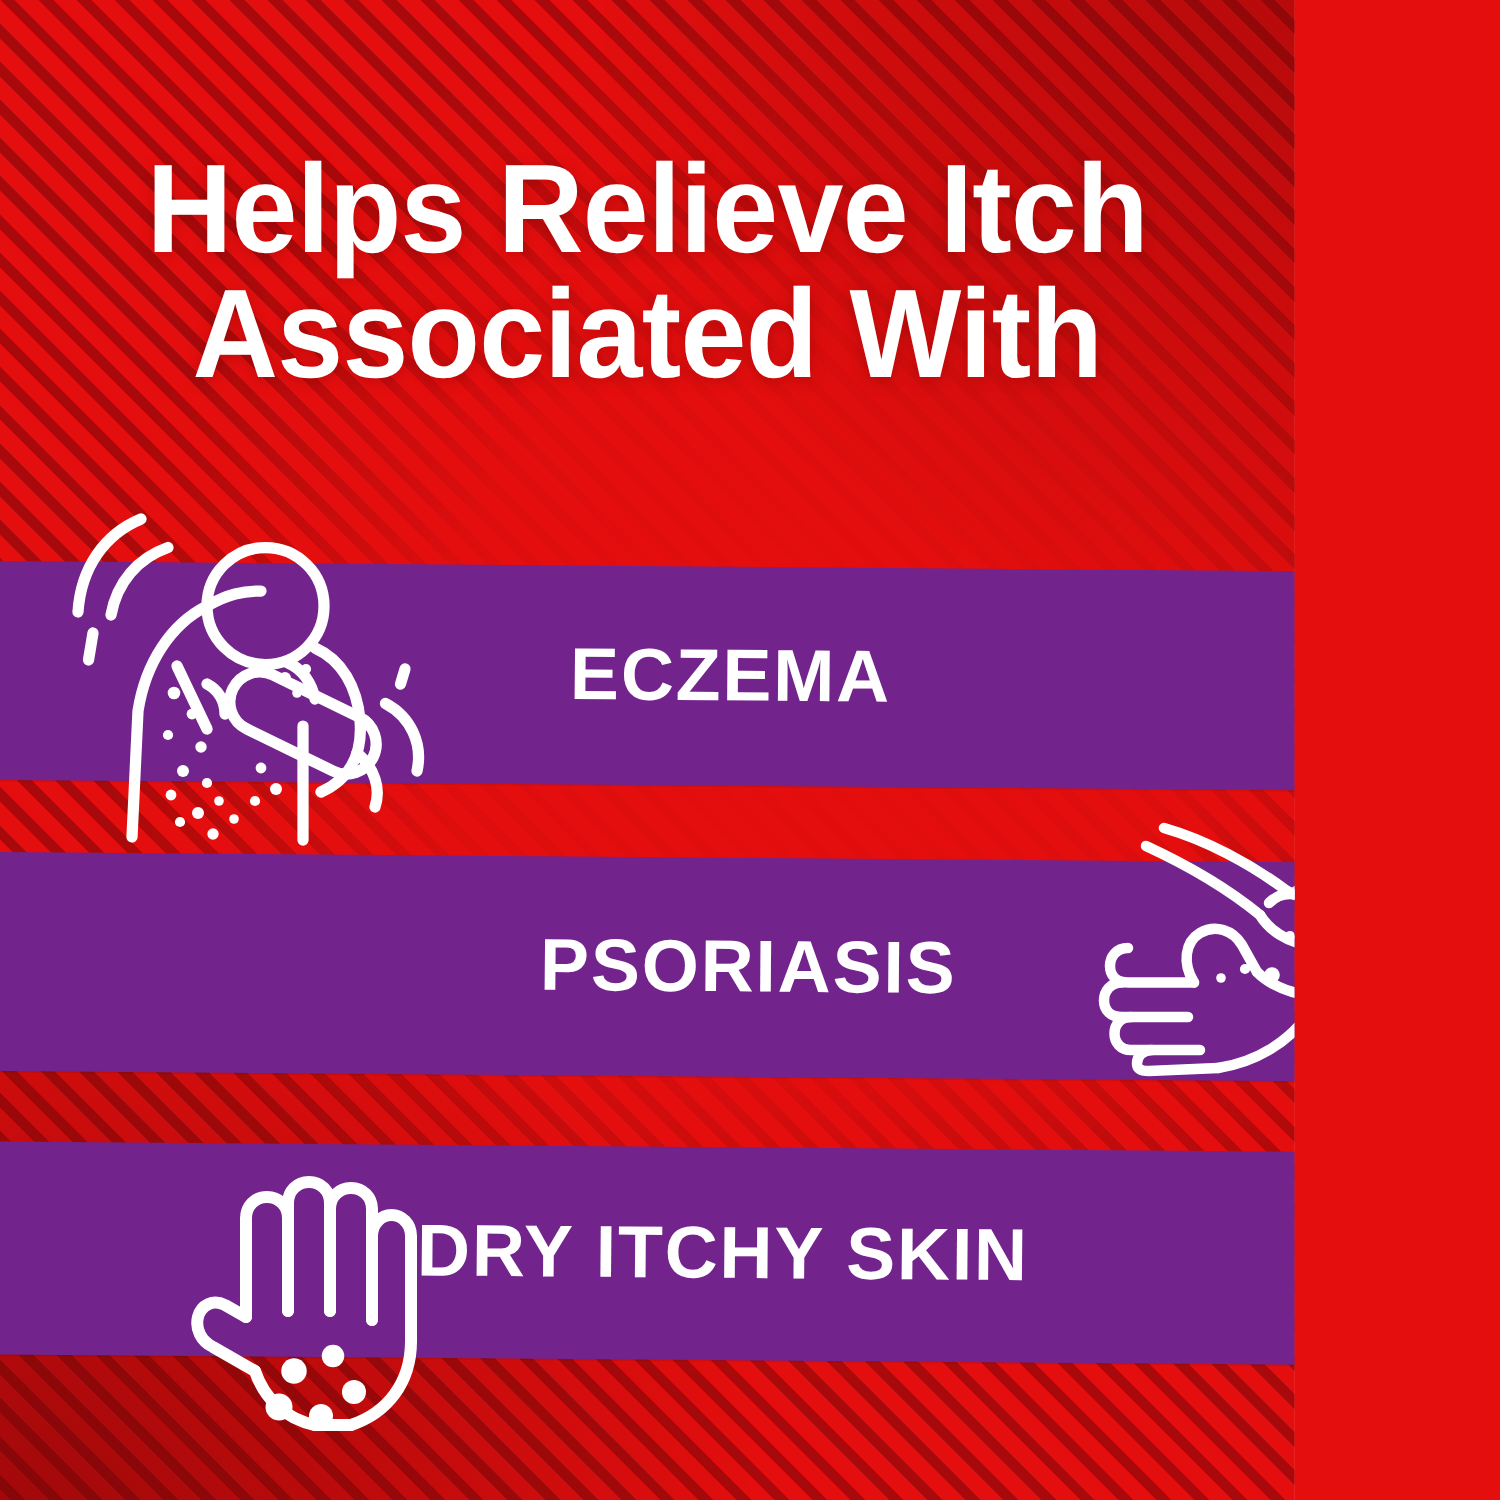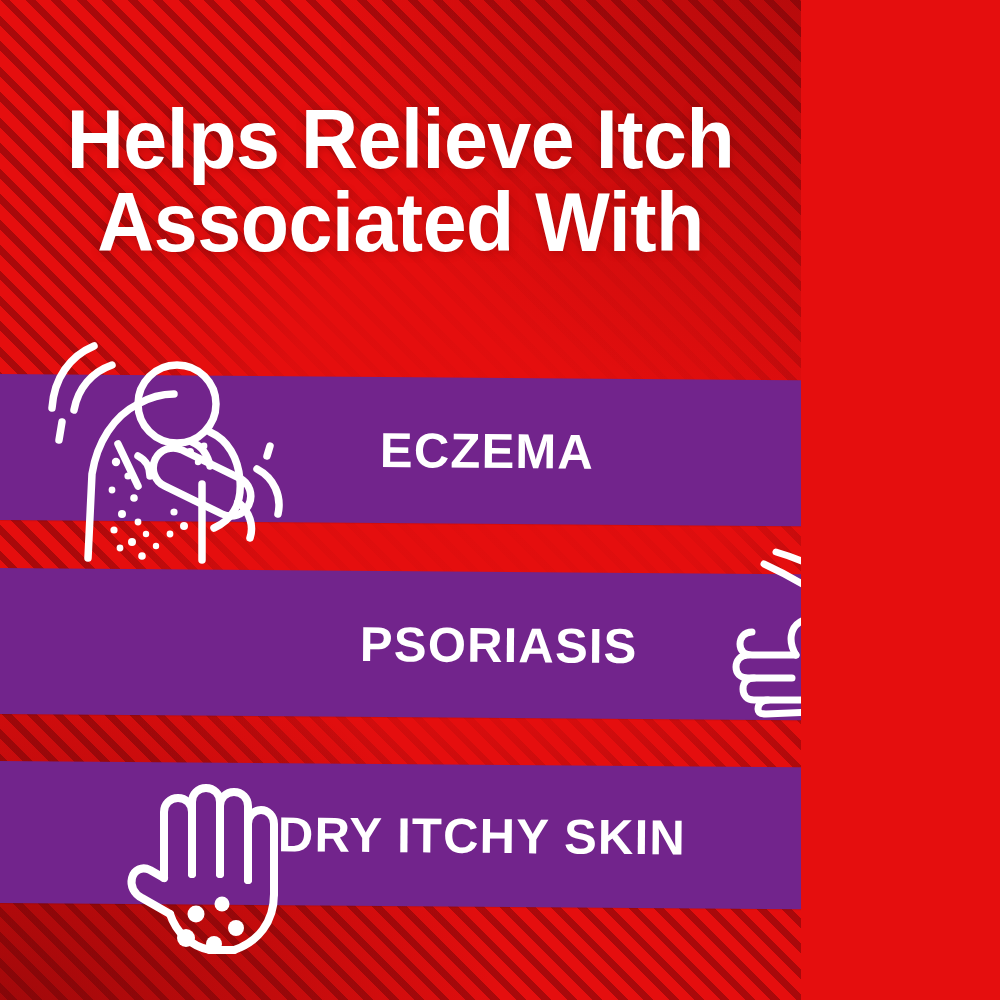--- a/index.html
+++ b/index.html
@@ -9,21 +9,21 @@
   body {
     width: 1000px;
     height: 1000px;
     overflow: hidden;
     font-family: "Liberation Sans", sans-serif;
     background: #e50e0e;
   }
 
   #poster {
     position: relative;
-    width: 801px;
+    width: 863px;
     height: 1000px;
     overflow: hidden;
     background: #ef4444;
   }
 
   
   .bg-base {
     position: absolute;
     inset: 0;
     background: #e50e0e;

